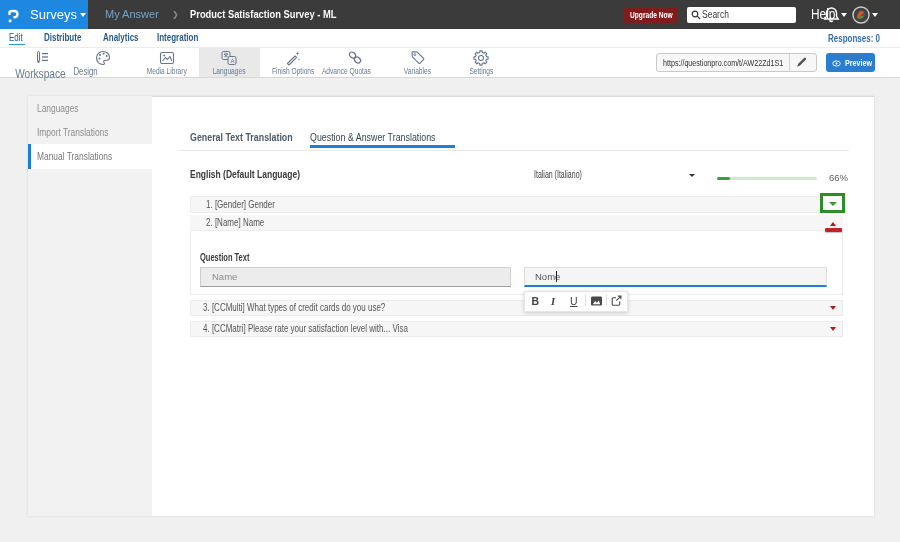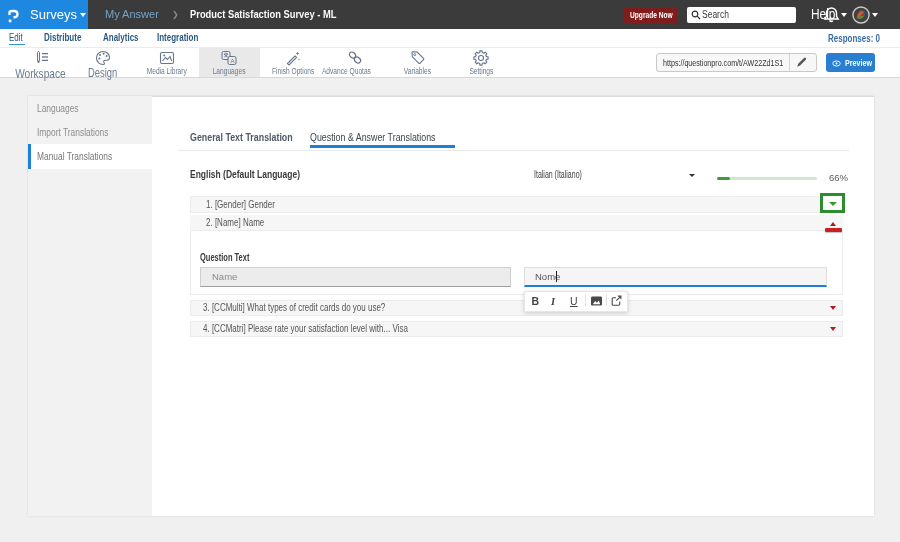--- a/index.html
+++ b/index.html
@@ -64,21 +64,21 @@
       <line x1="9" y1="10.4" x2="15" y2="10.4" stroke="#67748c" stroke-width="1.3"></line>
     </svg>
     <div class="abs" style="left:0.5px;top:66px;width:80px;text-align:center;color:#6b7a8d;font-size:13px"><span style="display:inline-block;transform:scaleX(.78);transform-origin:50% 50%;white-space:nowrap">Workspace</span></div>
     <svg class="abs" style="left:95px;top:50px" width="16" height="16" viewBox="0 0 16 16">
       <path d="M8 1.5 a6.5 6.5 0 1 0 0 13 c1.8 0 1.6-1.2 1-2 c-.8-1-.2-2.2 1.2-2.2 h1.8 c1.6 0 2.5-1 2.5-2.5 C14.5 4 11.6 1.5 8 1.5 z" stroke="#67748c" stroke-width="1.1" fill="none"></path>
       <circle cx="5" cy="5" r="1" fill="#67748c"></circle>
       <circle cx="8.6" cy="3.8" r="1" fill="#67748c"></circle>
       <circle cx="11.6" cy="6" r="1" fill="#67748c"></circle>
       <circle cx="4.4" cy="8.6" r="1" fill="#67748c"></circle>
     </svg>
-    <div class="abs" style="left:63px;top:66px;width:80px;text-align:center;color:#6b7a8d;font-size:12px"><span style="display:inline-block;transform:scaleX(.78);transform-origin:50% 50%;white-space:nowrap">Design</span></div>
+    <div class="abs" style="left:46px;top:66px;width:80px;text-align:center;color:#6b7a8d;font-size:10px"><span style="display:inline-block;transform:scaleX(.78);transform-origin:50% 50%;white-space:nowrap">Design</span></div>
     <svg class="abs" style="left:158.8px;top:50px" width="16" height="16" viewBox="0 0 16 16">
       <rect x="1.5" y="2.5" width="13" height="11" rx="1.5" stroke="#67748c" stroke-width="1.1" fill="none"></rect>
       <path d="M3.5 11 L6.5 7.5 L8.5 9.5 L11 6.5 L12.8 11" stroke="#67748c" stroke-width="1.1" fill="none"></path>
       <circle cx="5.2" cy="5.4" r="1" fill="#67748c"></circle>
     </svg>
     <div class="abs" style="left:126.80000000000001px;top:66px;width:80px;text-align:center;color:#6b7a8d;font-size:8.5px"><span style="display:inline-block;transform:scaleX(.78);transform-origin:50% 50%;white-space:nowrap">Media Library</span></div>
     <svg class="abs" style="left:221px;top:50px" width="16" height="16" viewBox="0 0 16 16">
       <rect x="1" y="1.5" width="8" height="8" rx="1.5" stroke="#67748c" stroke-width="1" fill="#e9e9e9"></rect>
       <path d="M3 4 h4 M5 2.8 v1.2 M3.4 6.8 c1.6-.4 2.8-1.6 3.2-2.8 M6.6 6.8 c-1.6-.4-2.8-1.6-3.2-2.8" stroke="#67748c" stroke-width=".9" fill="none"></path>
       <rect x="7" y="6.5" width="8" height="8" rx="1.5" stroke="#67748c" stroke-width="1" fill="#e9e9e9"></rect>

